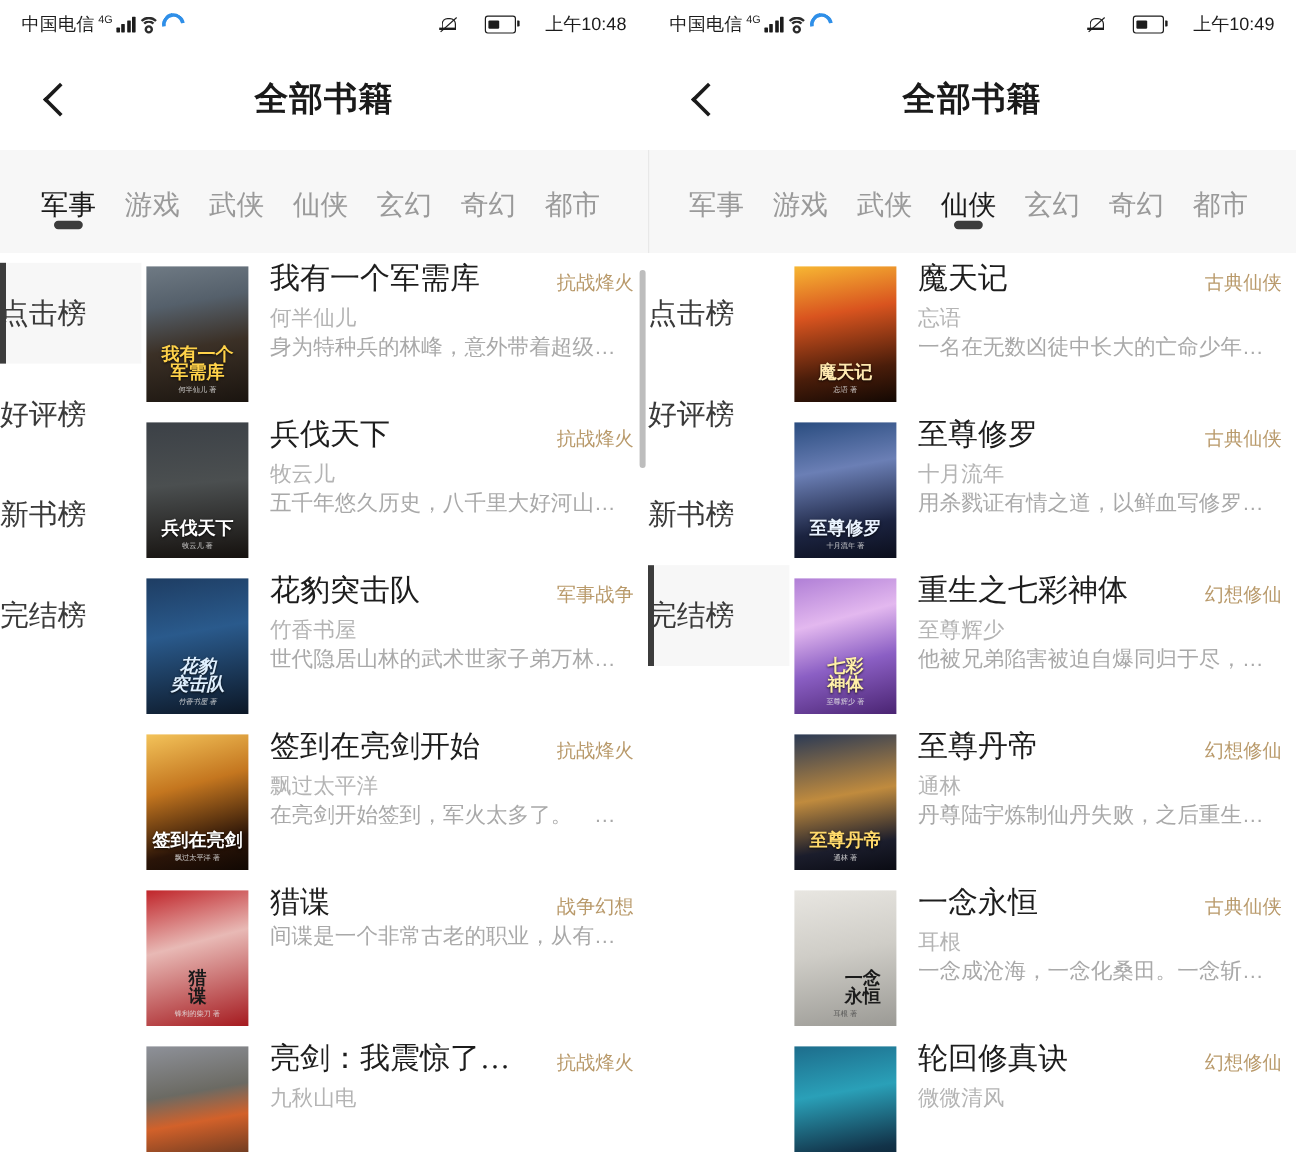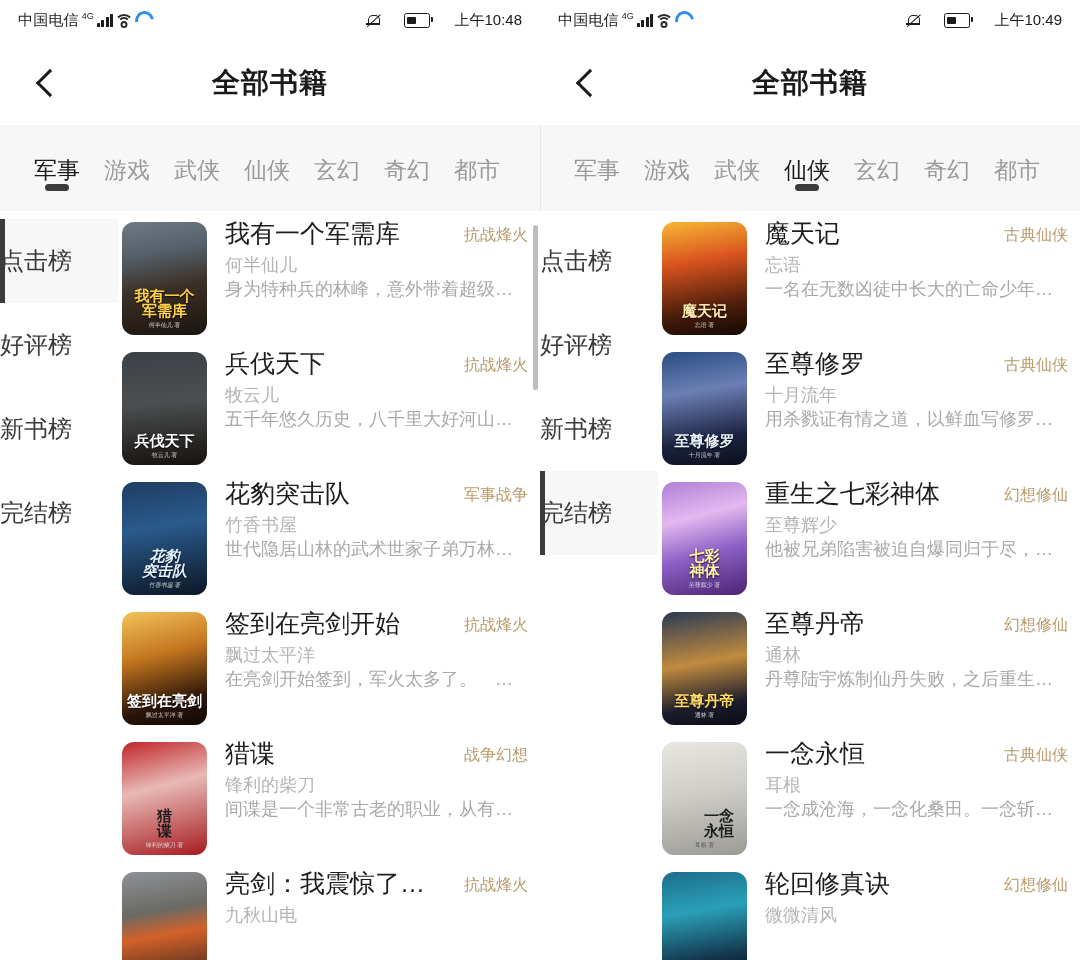--- a/index.html
+++ b/index.html
@@ -82,34 +82,34 @@
   .rank.active{background:#f7f7f7;}
   .rank.active::before{
     content:"";position:absolute;left:0;top:0;bottom:0;width:5px;background:#3c3c3c;
   }
 
   .booklist{flex:1;background:#ffffff;position:relative;overflow:hidden;padding-left:4px;}
   .book{
     display:flex;height:130px;padding:8px 0 0 0;box-sizing:border-box;cursor:pointer;
   }
   .cover{
-    width:85px;height:113px;flex:0 0 85px;border-radius:12px;margin-top:3px;
+    width:85px;height:113px;flex:0 0 85px;border-radius:0;margin-top:3px;
     overflow:hidden;position:relative;background:#2a2a2a;
   }
   .cover .cvtitle{
     position:absolute;left:0;right:0;bottom:16px;text-align:center;
     font-size:15px;font-weight:bold;color:#fff;line-height:1.05;
     text-shadow:0 1px 2px rgba(0,0,0,.85);padding:0 3px;
   }
   .cover .cvsub{
     position:absolute;left:0;right:0;bottom:5px;text-align:center;
     font-size:6px;color:#e6e6e6;opacity:.85;
   }
   .meta{flex:1;padding-left:18px;padding-right:12px;min-width:0;}
-  .row1{display:flex;align-items:flex-start;justify-content:space-between;gap:10px;}
+  .row1{display:flex;align-items:center;justify-content:space-between;gap:10px;font-family:Liberation Serif, serif;}
   .btitle{
     font-size:25px;color:#1d1d1d;line-height:1.12;
     white-space:nowrap;overflow:hidden;text-overflow:ellipsis;max-width:255px;
   }
   .btag{font-size:16px;color:#b99a6b;white-space:nowrap;padding-top:6px;}
   .bauthor{font-size:18px;color:#b4b4b4;margin-top:9px;line-height:1.1;
            white-space:nowrap;overflow:hidden;text-overflow:ellipsis;}
   .bdesc{font-size:18px;color:#a9a9a9;margin-top:4px;line-height:1.1;
          white-space:nowrap;overflow:hidden;text-overflow:ellipsis;max-width:300px;}
 
@@ -287,21 +287,20 @@
           <div class="book">
             <div class="cover cv-5">
               <div class="cvtitle">猎<br>谍</div>
               <div class="cvsub">锋利的柴刀 著</div>
             </div>
             <div class="meta">
               <div class="row1">
                 <div class="btitle">猎谍</div>
                 <div class="btag">战争幻想</div>
               </div>
-              <div class="bauthor">锋利的柴刀</div>
               <div class="bdesc">间谍是一个非常古老的职业，从有…</div>
             </div>
           </div>
           <div class="book">
             <div class="cover cv-6">
               <div class="cvtitle"></div>
               <div class="cvsub"></div>
             </div>
             <div class="meta">
               <div class="row1">

